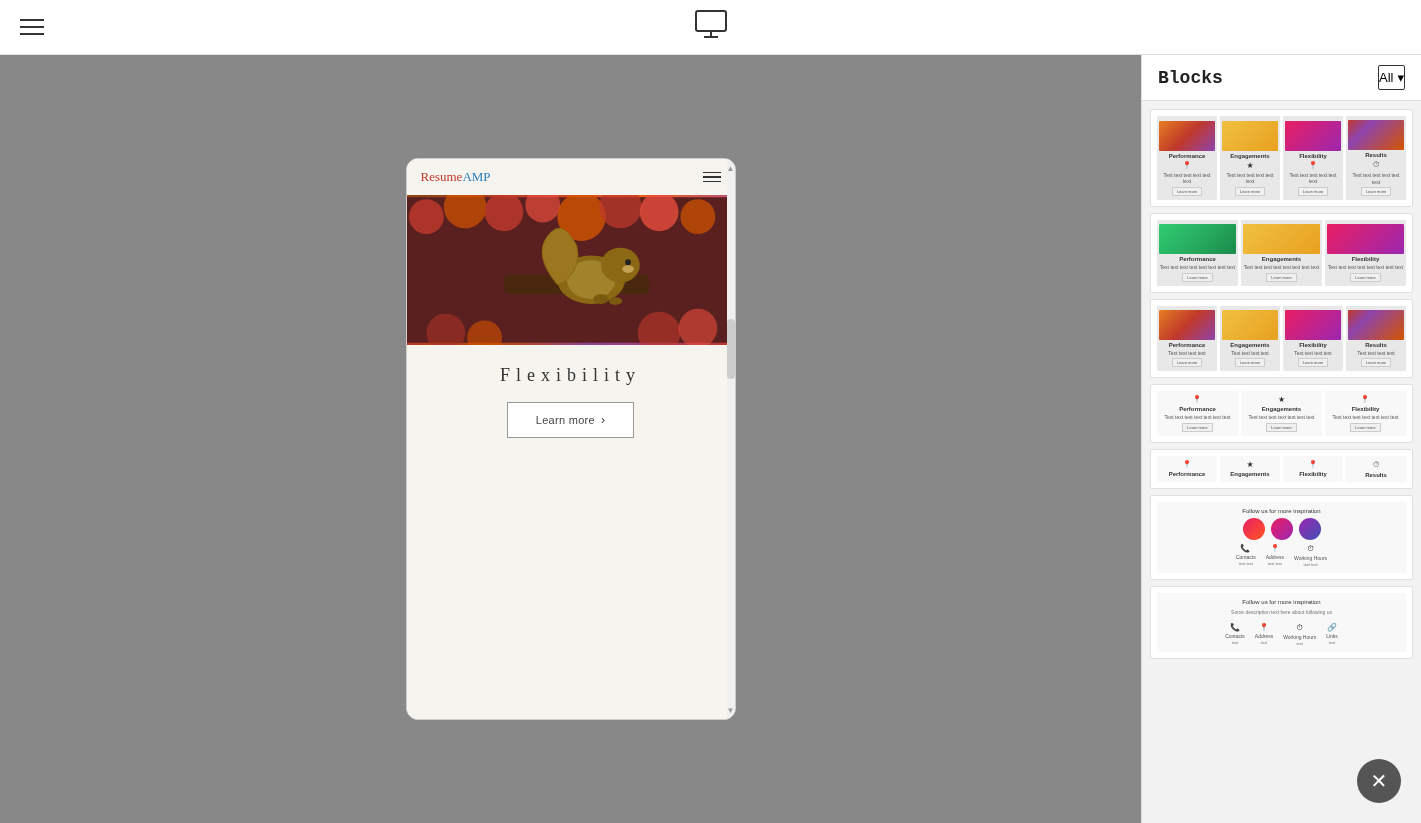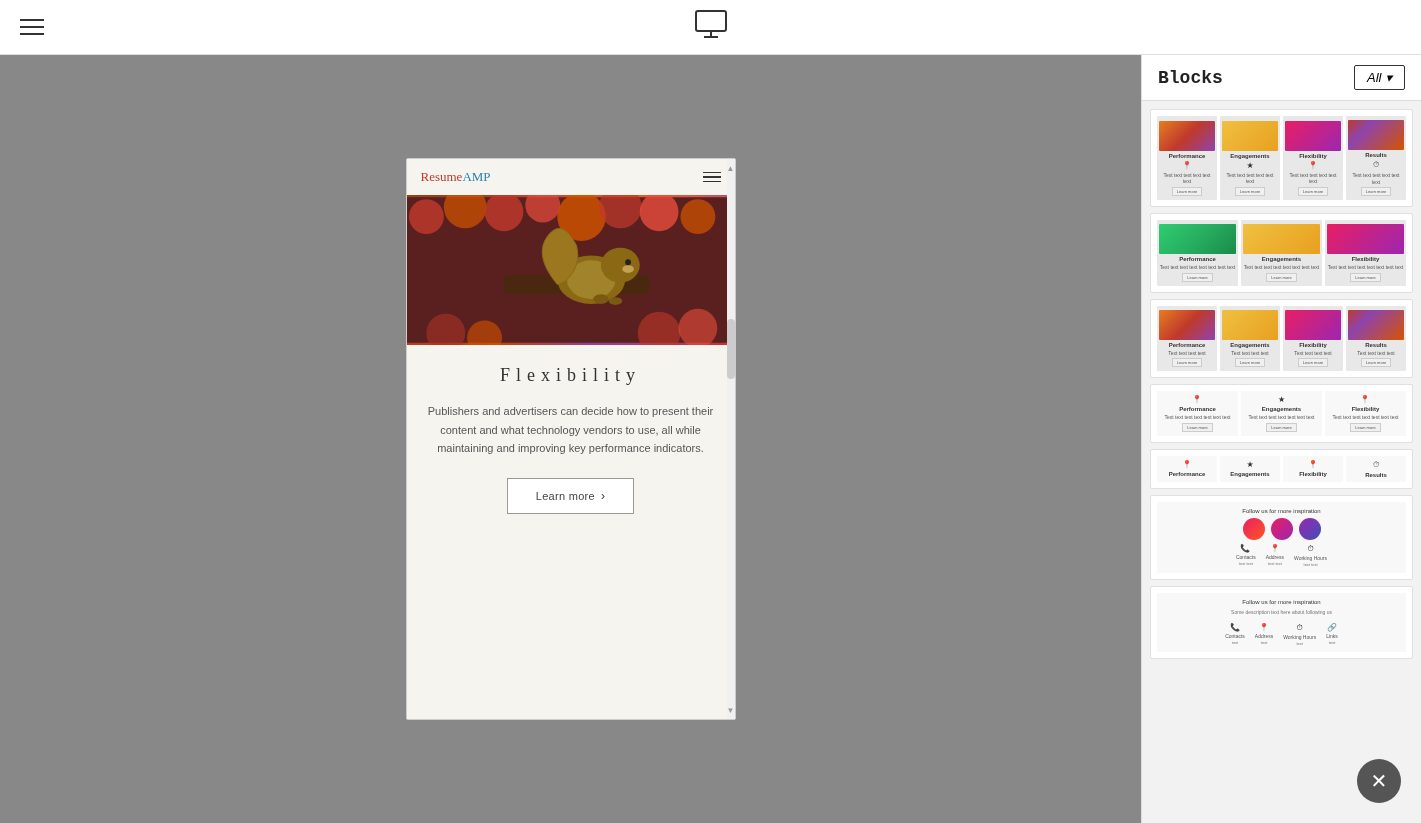--- a/index.html
+++ b/index.html
@@ -55,21 +55,21 @@
       justify-content: center;
       position: relative;
     }
 
     
     .mobile-frame {
       width: 330px;
       height: 562px;
       background: #fff;
       border: 1px solid #ccc;
-      border-radius: 2px;
+      border-radius: 12px;
       overflow: hidden;
       position: relative;
       display: flex;
       flex-direction: column;
     }
     .mobile-scrollbar {
       position: absolute;
       right: 0;
       top: 0;
       width: 8px;
@@ -204,28 +204,27 @@
     }
     .blocks-title {
       font-size: 18px;
       font-weight: bold;
       color: #222;
       font-family: Liberation Mono, monospace;
     }
     .all-btn {
       border: 1px solid #333;
       background: #fff;
-      padding: 4px 12px;
+      padding: 4px 0;
       font-size: 13px;
       cursor: pointer;
       display: flex;
       align-items: center;
       gap: 4px;
       border-radius: 2px;
-      font-style: italic;
     }
     .right-panel-content {
       flex: 1;
       overflow-y: auto;
       padding: 8px;
       display: flex;
       flex-direction: column;
       gap: 6px;
     }
     .right-panel-content::-webkit-scrollbar { width: 4px; }
@@ -455,21 +454,20 @@
             <path d="M155 90 Q130 60 145 40 Q160 20 175 50 Q180 70 165 85" fill="#9B7720" stroke="#8B6714" stroke-width="1"></path>
 
             <ellipse cx="200" cy="105" rx="8" ry="5" fill="#7a5a10"></ellipse>
             <ellipse cx="215" cy="107" rx="7" ry="4" fill="#7a5a10"></ellipse>
           </svg>
         </div>
       </div>
 
       <div class="mobile-content">
         <div class="mobile-title">Flexibility</div>
-        <div class="mobile-body-text">Publishers and advertisers can decide how to present their content and what technology vendors to use, all while maintaining and improving key performance indicators.</div>
         <button class="mobile-btn">
           <span>Learn more</span>
           <span class="mobile-btn-arrow">›</span>
         </button>
       </div>
 
       <div class="mobile-scrollbar">
         <div class="mobile-scroll-arrow-up">▲</div>
         <div class="mobile-scrollbar-thumb"></div>
         <div class="mobile-scroll-arrow-down">▼</div>

